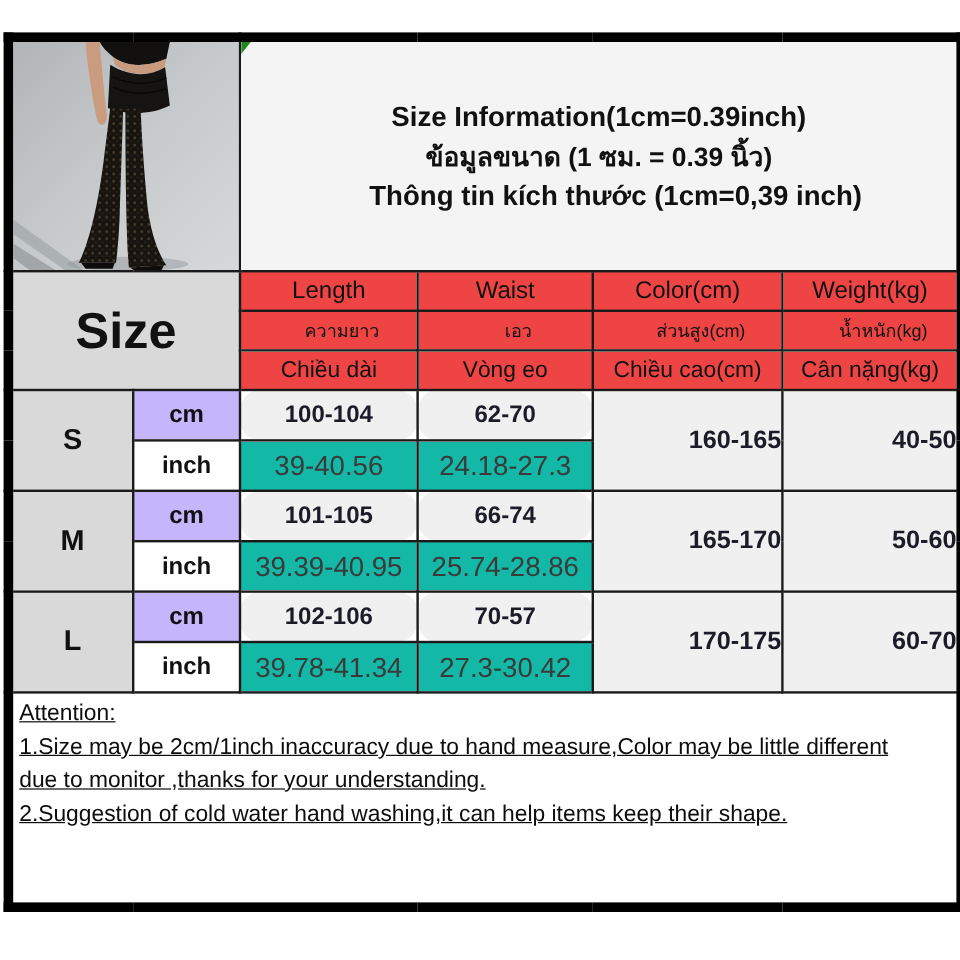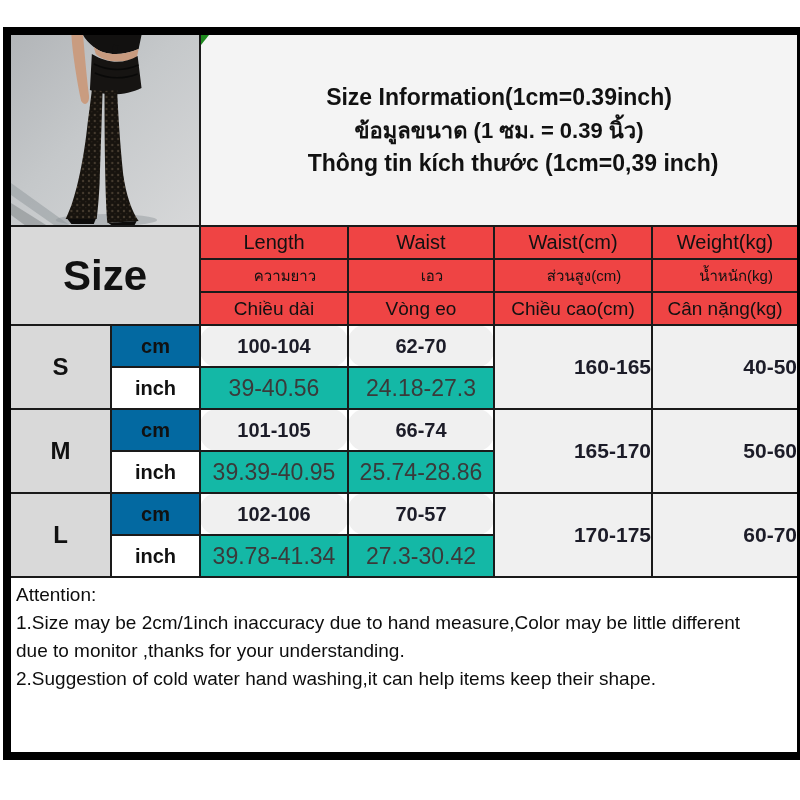--- a/index.html
+++ b/index.html
@@ -32,34 +32,34 @@
     position:absolute;top:0;left:0;width:0;height:0;
     border-left:8px solid #1e8a1e;border-bottom:10px solid transparent;
   }
   
   .c-size{background:#d9d9d9;font-weight:bold;font-size:42px;}
   .h-cell{background:#ef4444;font-weight:normal;font-size:20px;}
   .h-th{font-size:15px;padding-left:22px;}
   .h-vi{font-size:19px;}
   
   .c-letter{background:#d9d9d9;font-weight:bold;font-size:24px;}
-  .c-unit-cm{background:#0369a1;font-weight:bold;font-size:20px;}
+  .c-unit-cm{background:#c4b5fd;font-weight:bold;font-size:20px;}
   .c-unit-inch{background:#ffffff;font-weight:bold;font-size:20px;}
   .v-cm{background:#f0f0f0;font-weight:bold;font-size:20px;color:#1c1c28;border-radius:17px;}
   .v-inch{background:#14b8a6;font-weight:400;font-size:23px;color:#3a3a3a;}
   .v-merge{background:#f0f0f0;font-weight:bold;font-size:21px;color:#1c1c28;text-align:right;}
   
   .c-attn{
     background:#ffffff;text-align:left;vertical-align:top;
     padding:3px 5px;font-size:19px;line-height:28px;color:#0d0d0d;
   }
   .r-title td{height:190px;}
   .r-h td{height:31px;}
   .r-b td{height:40px;}
-  .r-attn td{height:168px;}
+  .r-attn td{height:168px;text-decoration:underline;}
 </style>
 </head>
 <body>
 
 <div class="sheet">
 <table class="size-table">
   <colgroup>
     <col style="width:104px">
         <col style="width:89px">
         <col style="width:148px">
@@ -106,21 +106,21 @@
       <div class="t-en">Size Information(1cm=0.39inch)</div>
       <div class="t-th">ข้อมูลขนาด (1 ซม. = 0.39 นิ้ว)</div>
       <div class="t-vi">Thông tin kích thước (1cm=0,39 inch)</div>
     </td>
   </tr>
 
   <tr class="r-h">
     <td class="c-size" colspan="2" rowspan="3">Size</td>
     <td class="h-cell">Length</td>
     <td class="h-cell">Waist</td>
-    <td class="h-cell">Waist(cm)</td>
+    <td class="h-cell">Color(cm)</td>
     <td class="h-cell">Weight(kg)</td>
   </tr>
   <tr class="r-h">
     <td class="h-cell h-th">ความยาว</td>
     <td class="h-cell h-th">เอว</td>
     <td class="h-cell h-th">ส่วนสูง(cm)</td>
     <td class="h-cell h-th">น้ำหนัก(kg)</td>
   </tr>
   <tr class="r-h">
     <td class="h-cell h-vi">Chiều dài</td>

